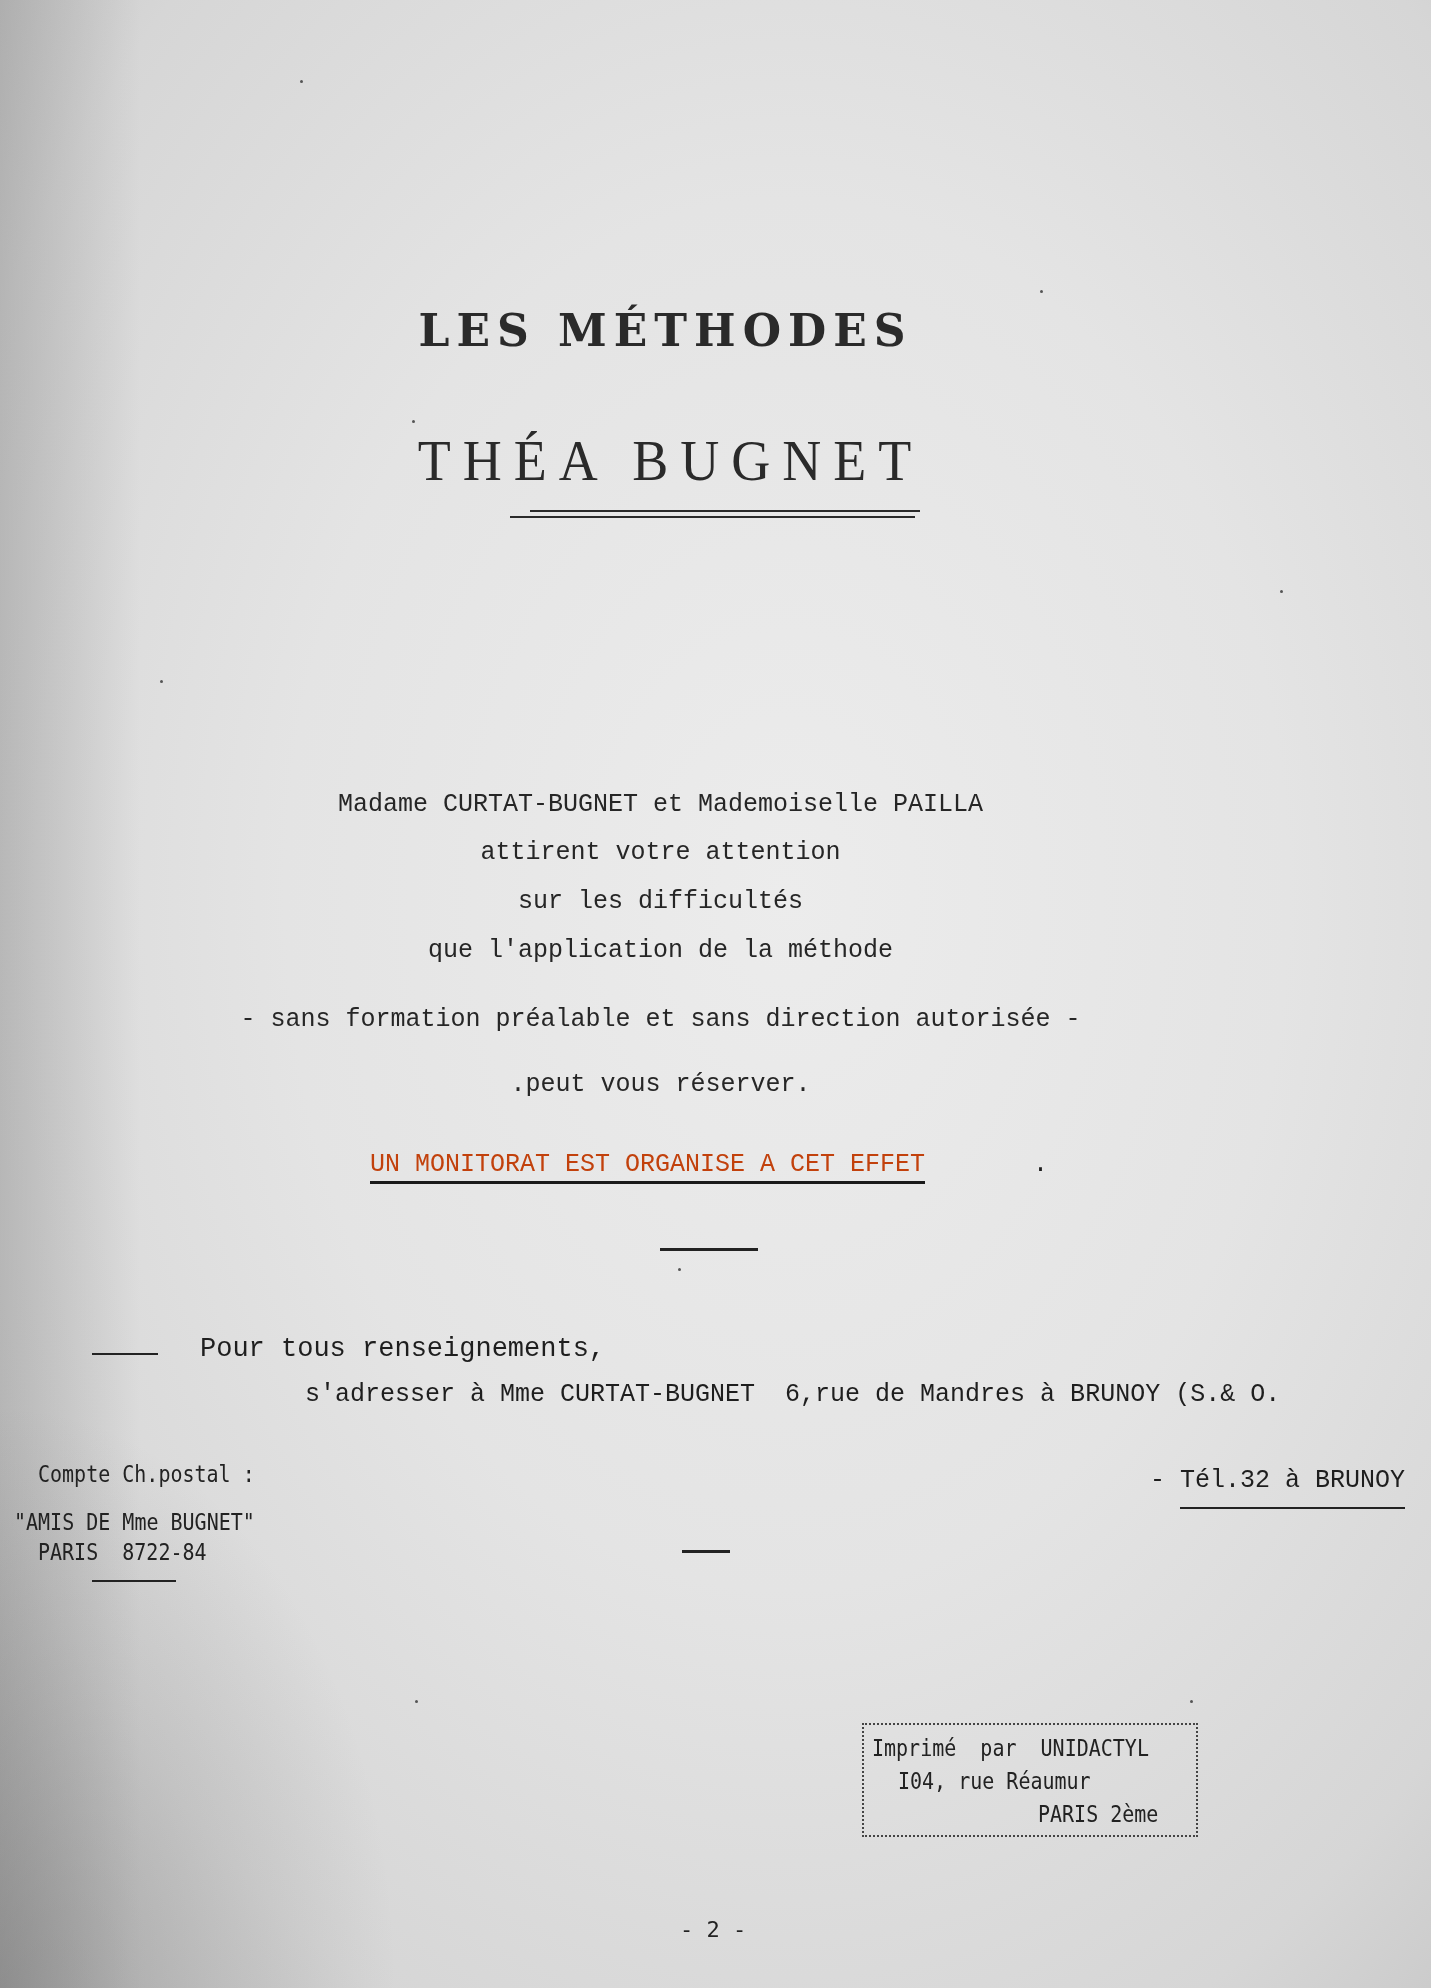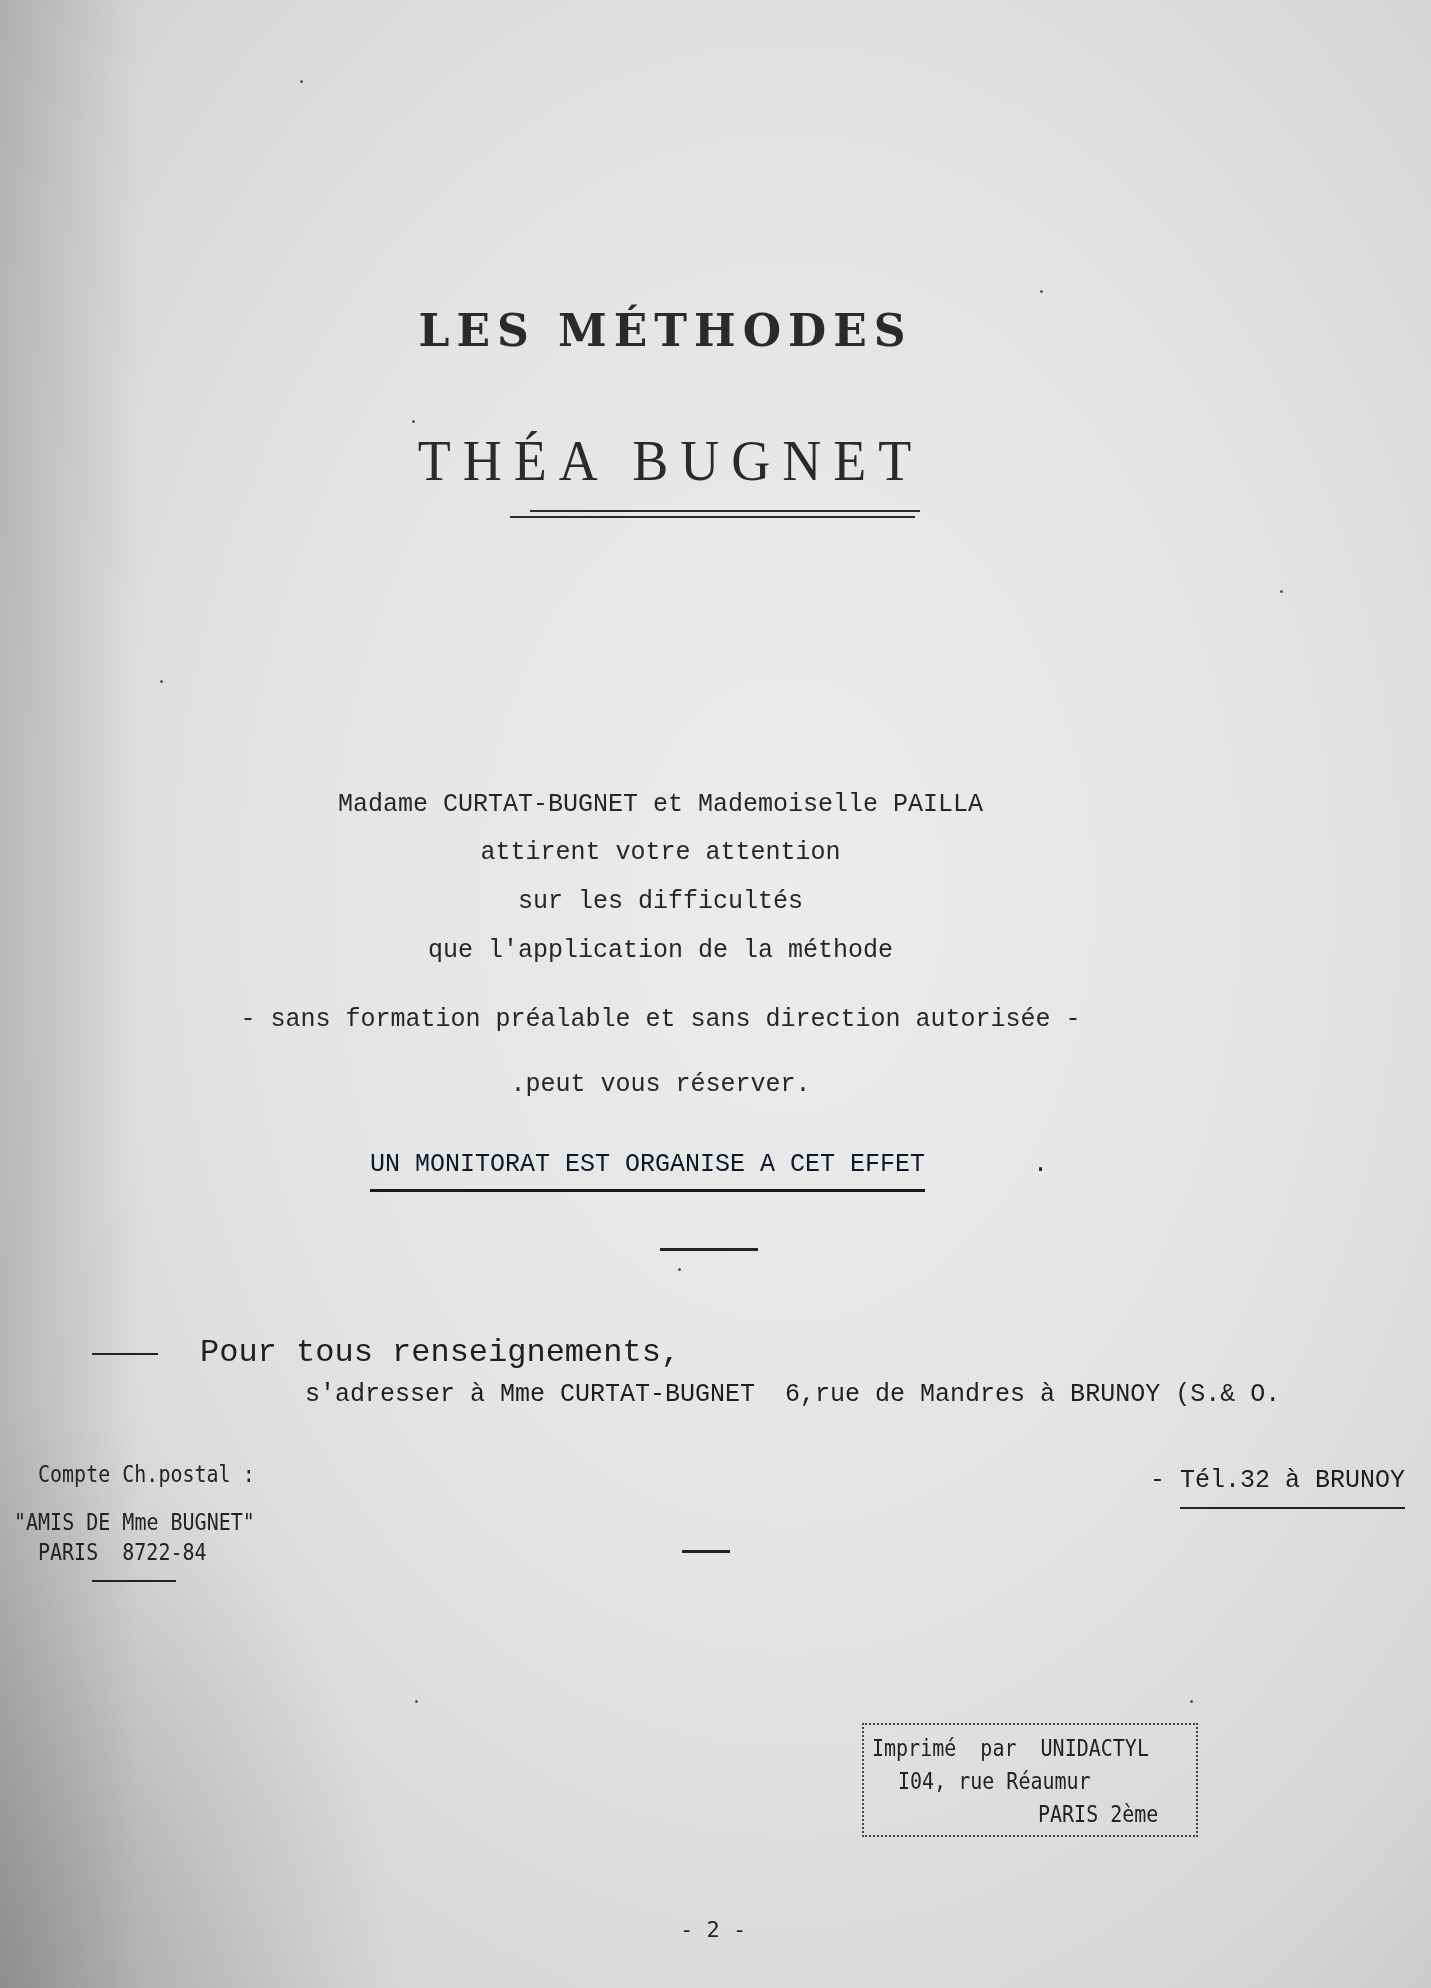--- a/index.html
+++ b/index.html
@@ -51,32 +51,32 @@
       font-size: 25px; color: #262626;
     }
     .l1 { top: 790px; transform: translateX(-55px); }
     .l2 { top: 838px; transform: translateX(-55px); }
     .l3 { top: 887px; transform: translateX(-55px); }
     .l4 { top: 936px; transform: translateX(-55px); }
     .l5 { top: 1005px; transform: translateX(-55px); }
     .l6 { top: 1070px; transform: translateX(-55px); }
 
     .monitorat {
-      left: 370px; top: 1150px; font-size: 25px; color: #0f172a;
-      border-bottom: 3px solid #1a1a1a; padding-bottom: 10px;
+      left: 370px; top: 1150px; font-size: 25px; color: #c2410c;
+      border-bottom: 3px solid #1a1a1a; padding-bottom: 2px;
     }
     .monitorat-dot { left: 1033px; top: 1150px; font-size: 25px; }
 
     .rule { position: absolute; background: #222; height: 3px; }
     .rule-a { left: 660px; top: 1248px; width: 98px; }
     .rule-b { left: 92px; top: 1353px; width: 66px; height: 2px; }
     .rule-c { left: 682px; top: 1550px; width: 48px; }
     .rule-d { left: 92px; top: 1580px; width: 84px; height: 2px; }
 
-    .info1 { left: 200px; top: 1334px; font-size: 32px; }
+    .info1 { left: 200px; top: 1334px; font-size: 27px; }
     .info2 { left: 305px; top: 1380px; font-size: 25px; }
 
     .sans-small {
       font-family: "DejaVu Sans Mono", monospace; font-size: 20px; color: #222;
       transform: scaleY(1.15); transform-origin: left top;
     }
     .cp1 { left: 38px; top: 1460px; }
     .cp2 { left: 14px; top: 1508px; }
     .cp3 { left: 38px; top: 1538px; }
 

